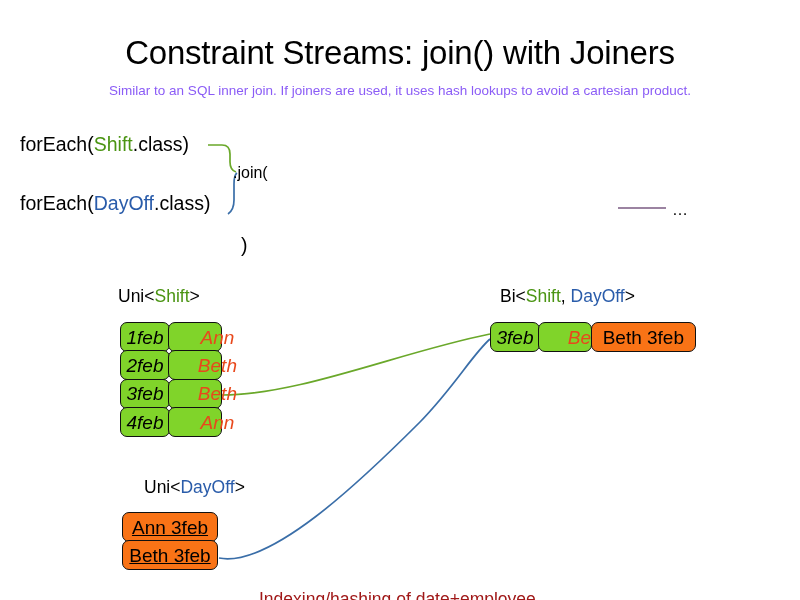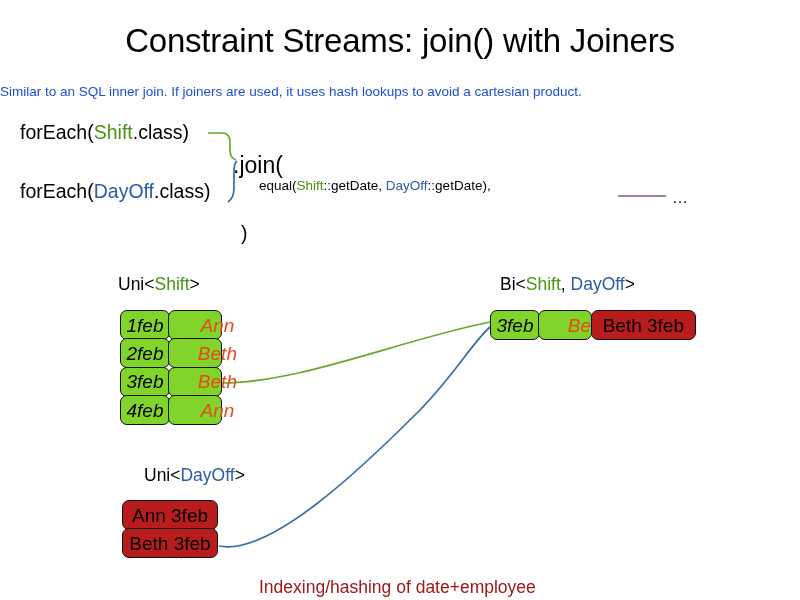--- a/index.html
+++ b/index.html
@@ -10,55 +10,55 @@
   body {
     width: 800px;
     height: 600px;
     position: relative;
     overflow: hidden;
     font-family: "Liberation Sans", sans-serif;
     color: #000000;
   }
   .slide {
     position: absolute;
-    left: 0; top: 0;
+    left: 0; top: 12px;
     width: 800px; height: 461px;
   }
 
   
   #slide-title {
     position: absolute;
     left: 0; top: 21px;
     width: 800px;
     text-align: center;
     font-size: 33px;
     line-height: 40px;
     font-weight: normal;
     letter-spacing: -0.2px;
     color: #000000;
   }
   #slide-subtitle {
     position: absolute;
     left: 0; top: 70px;
     width: 800px;
+    text-align: center;
     font-size: 13.5px;
     line-height: 18px;
-    color: #1d4ed8;
-    margin-top: 13px;
+    color: #8b5cf6;
   }
 
   
   .code-line {
     position: absolute;
     white-space: pre;
     color: #000000;
   }
   #foreach-shift   { left: 20px;  top: 121px; font-size: 19.5px; }
   #foreach-dayoff  { left: 20px;  top: 180px; font-size: 19.5px; }
-  #join-open       { left: 233px; top: 152px; font-size: 23px; }
+  #join-open       { left: 233px; top: 152px; font-size: 16px; }
   #equal-date      { left: 259px; top: 178px; font-size: 13.5px; }
   #equal-employee  { left: 259px; top: 197px; font-size: 13.5px; }
   #join-close      { left: 241px; top: 222px; font-size: 19.5px; }
   #ellipsis        { left: 672px; top: 189px; font-size: 16px; color: #000; }
 
   .tok-shift  { color: #4a9412; }
   .tok-dayoff { color: #2a5caa; }
 
   
   .section-label {
@@ -84,38 +84,38 @@
     border-radius: 7px;
     display: flex;
     align-items: center;
     justify-content: center;
     font-size: 19px;
     line-height: 1;
     height: 30px;
     padding: 0 4px;
   }
   .cell.green { background: #80d42a; font-style: italic; }
-  .cell.blue  { background: #b91c1c; }
+  .cell.blue  { background: #f97316; }
   .txt-date   { color: #000000; }
   .txt-name   { color: #e8481c; padding-left: 48px; }
   .txt-plain  { color: #000000; }
 
   
   .fact-row .cell + .cell { margin-left: -1.6px; }
 
   
   #uni-shift-rows { position: absolute; left: 120px; top: 310px; }
   #uni-shift-rows .fact-row { position: relative; left: 0; }
   #uni-shift-rows .fact-row + .fact-row { margin-top: -1.6px; }
   #uni-shift-rows .cell-date { width: 50px; }
   #uni-shift-rows .cell-name { width: 54px; }
 
   
   #uni-dayoff-rows { position: absolute; left: 122px; top: 500px; }
-  #uni-dayoff-rows .fact-row { position: relative; left: 0; }
+  #uni-dayoff-rows .fact-row { position: relative; left: 0; text-decoration: underline; }
   #uni-dayoff-rows .fact-row + .fact-row { margin-top: -1.6px; }
   #uni-dayoff-rows .cell-pair { width: 96px; }
 
   
   #bi-row { position: absolute; left: 490px; top: 310px; }
   #bi-row .cell-date { width: 50px; }
   #bi-row .cell-name { width: 50px; }
   #bi-row .cell-pair { width: 105px; }
 
   
@@ -156,21 +156,20 @@
 
     <path fill="none" stroke="#3a6ea8" stroke-width="1.7" d="M 219 546 C 270 556 360 470 420 410 C 455 374 472 343 490 327"></path>
   </svg>
 
   <div class="code-line" id="foreach-shift"><span>forEach(</span><span class="tok-shift">Shift</span><span>.class)</span></div>
 
   <div class="code-line" id="foreach-dayoff"><span>forEach(</span><span class="tok-dayoff">DayOff</span><span>.class)</span></div>
 
   <div class="code-line" id="join-open">.join(</div>
 
-  <div class="code-line" id="equal-date"><span>equal(</span><span class="tok-shift">Shift</span><span>::getDate, </span><span class="tok-dayoff">DayOff</span><span>::getDate),</span></div>
 
 
   <div class="code-line" id="join-close">)</div>
 
   <div class="code-line" id="ellipsis">…</div>
 
   <div class="section-label" id="label-uni-shift"><span>Uni&lt;</span><span class="tok-shift">Shift</span><span>&gt;</span></div>
 
   <div id="uni-shift-rows">
     <div class="fact-row">

